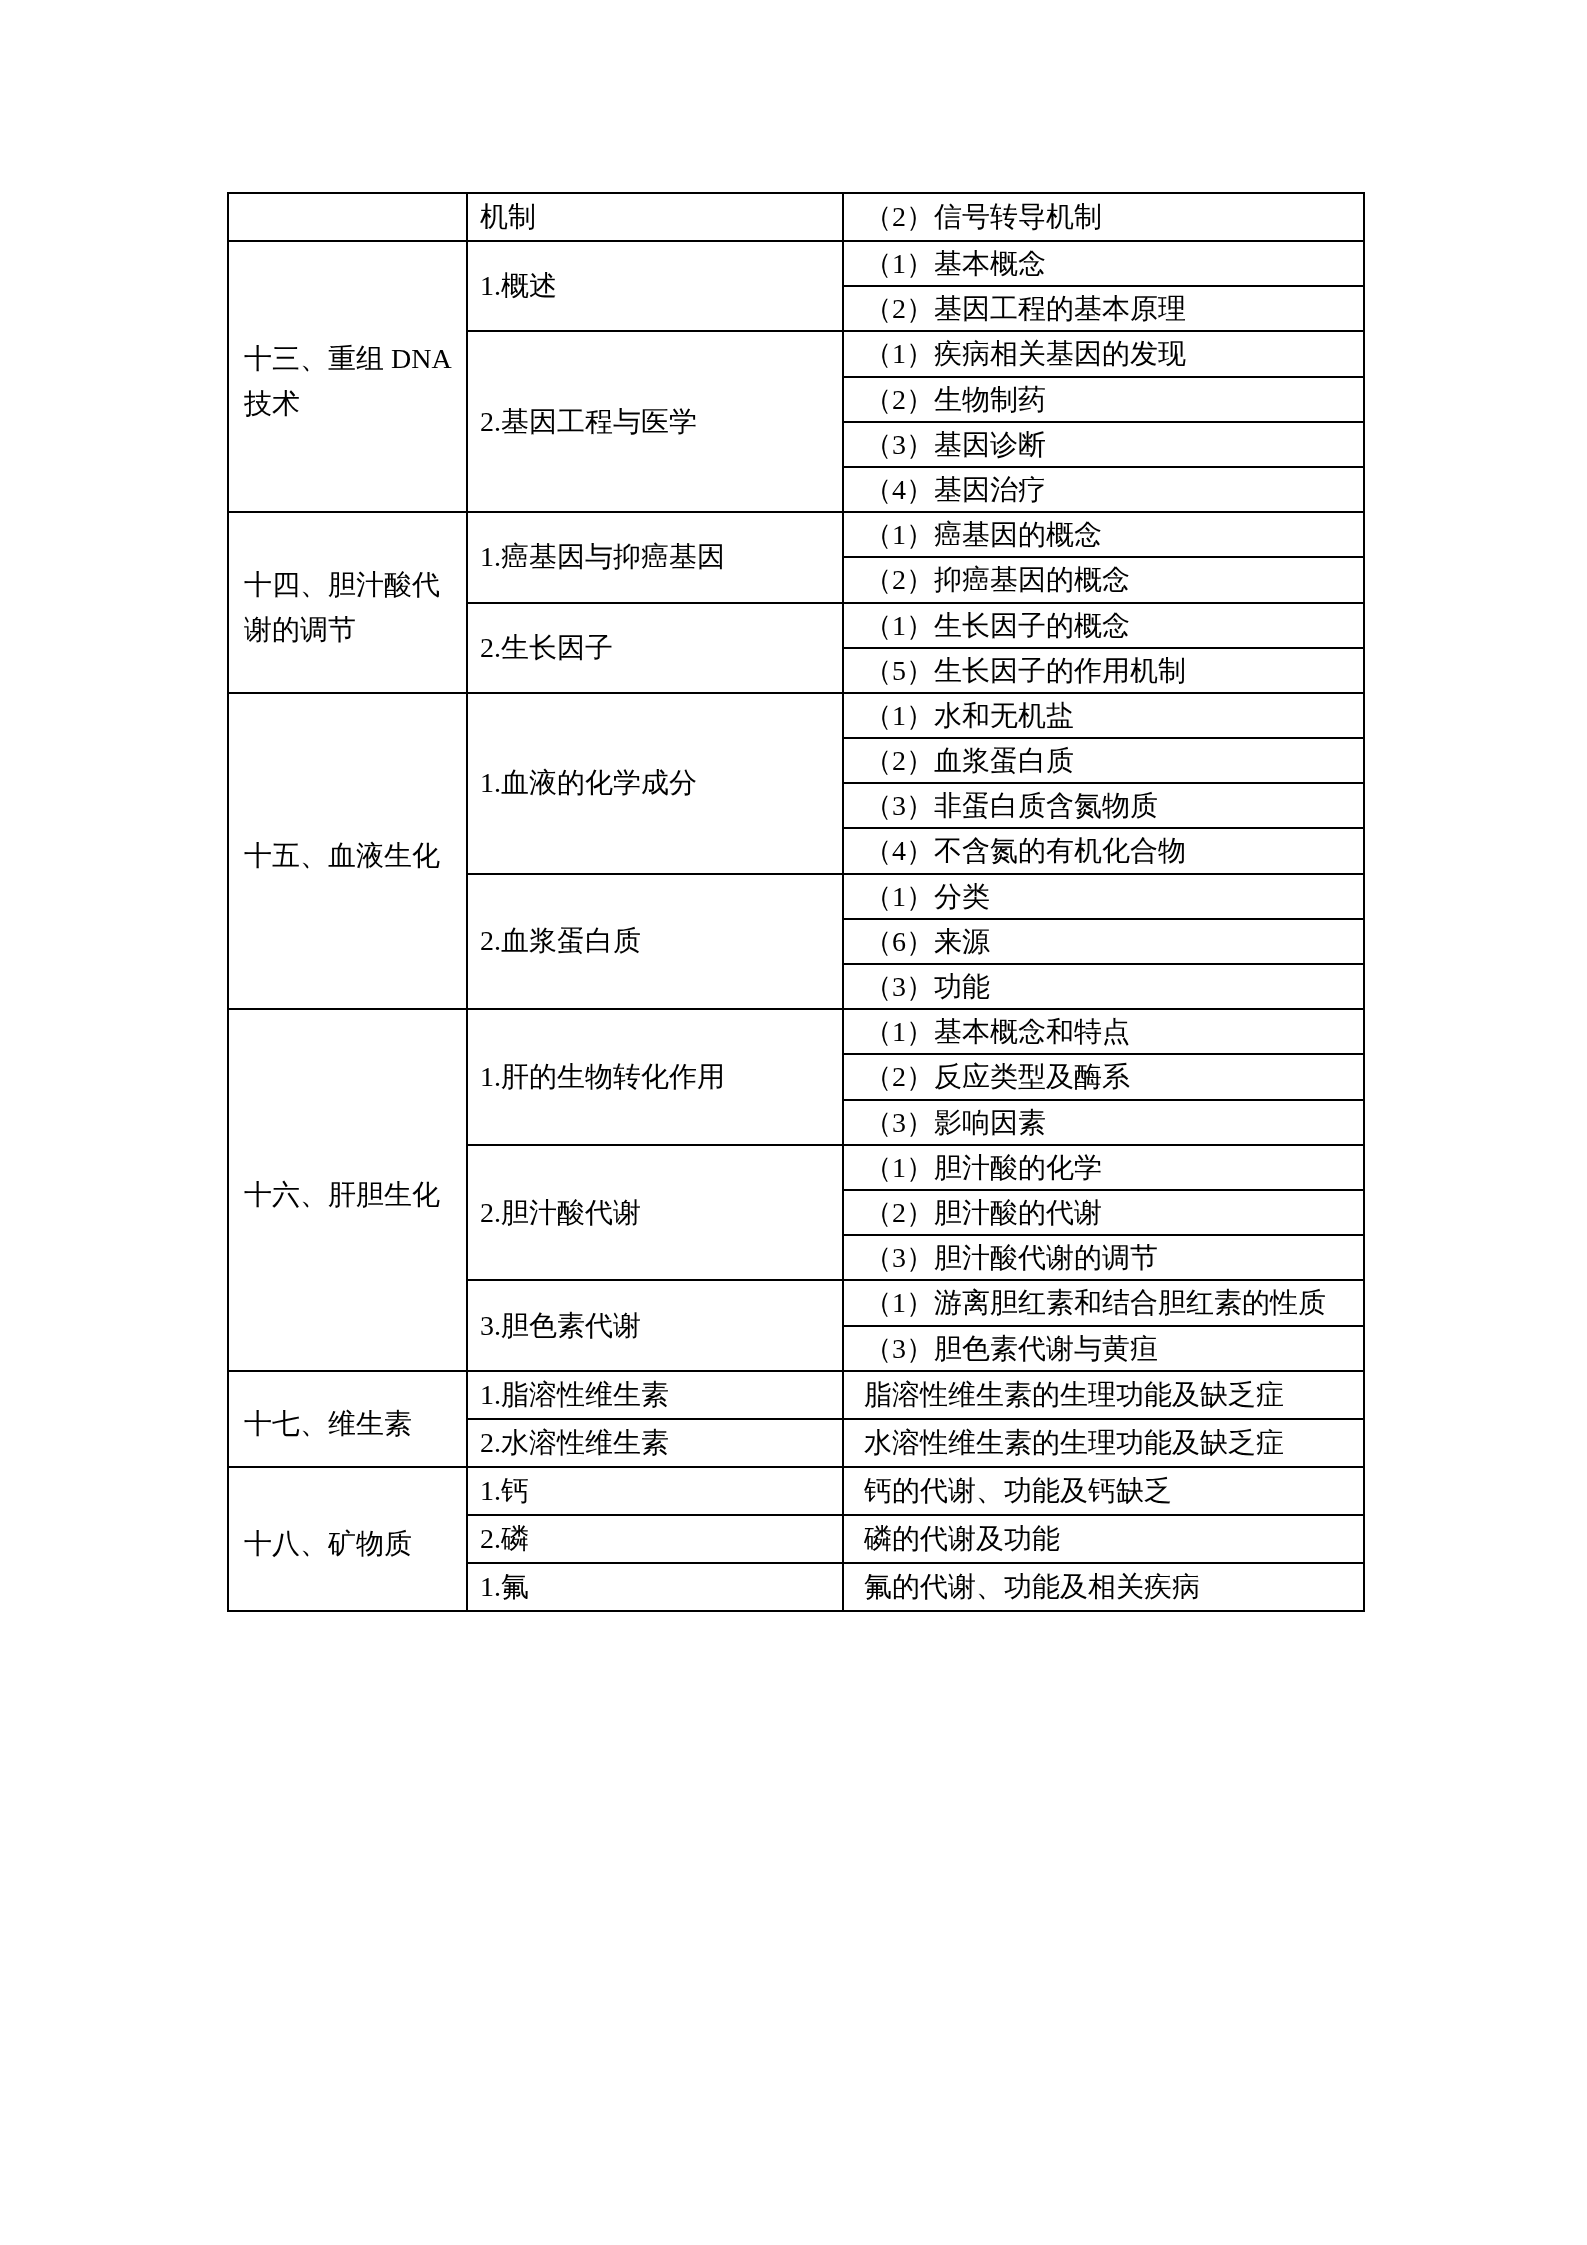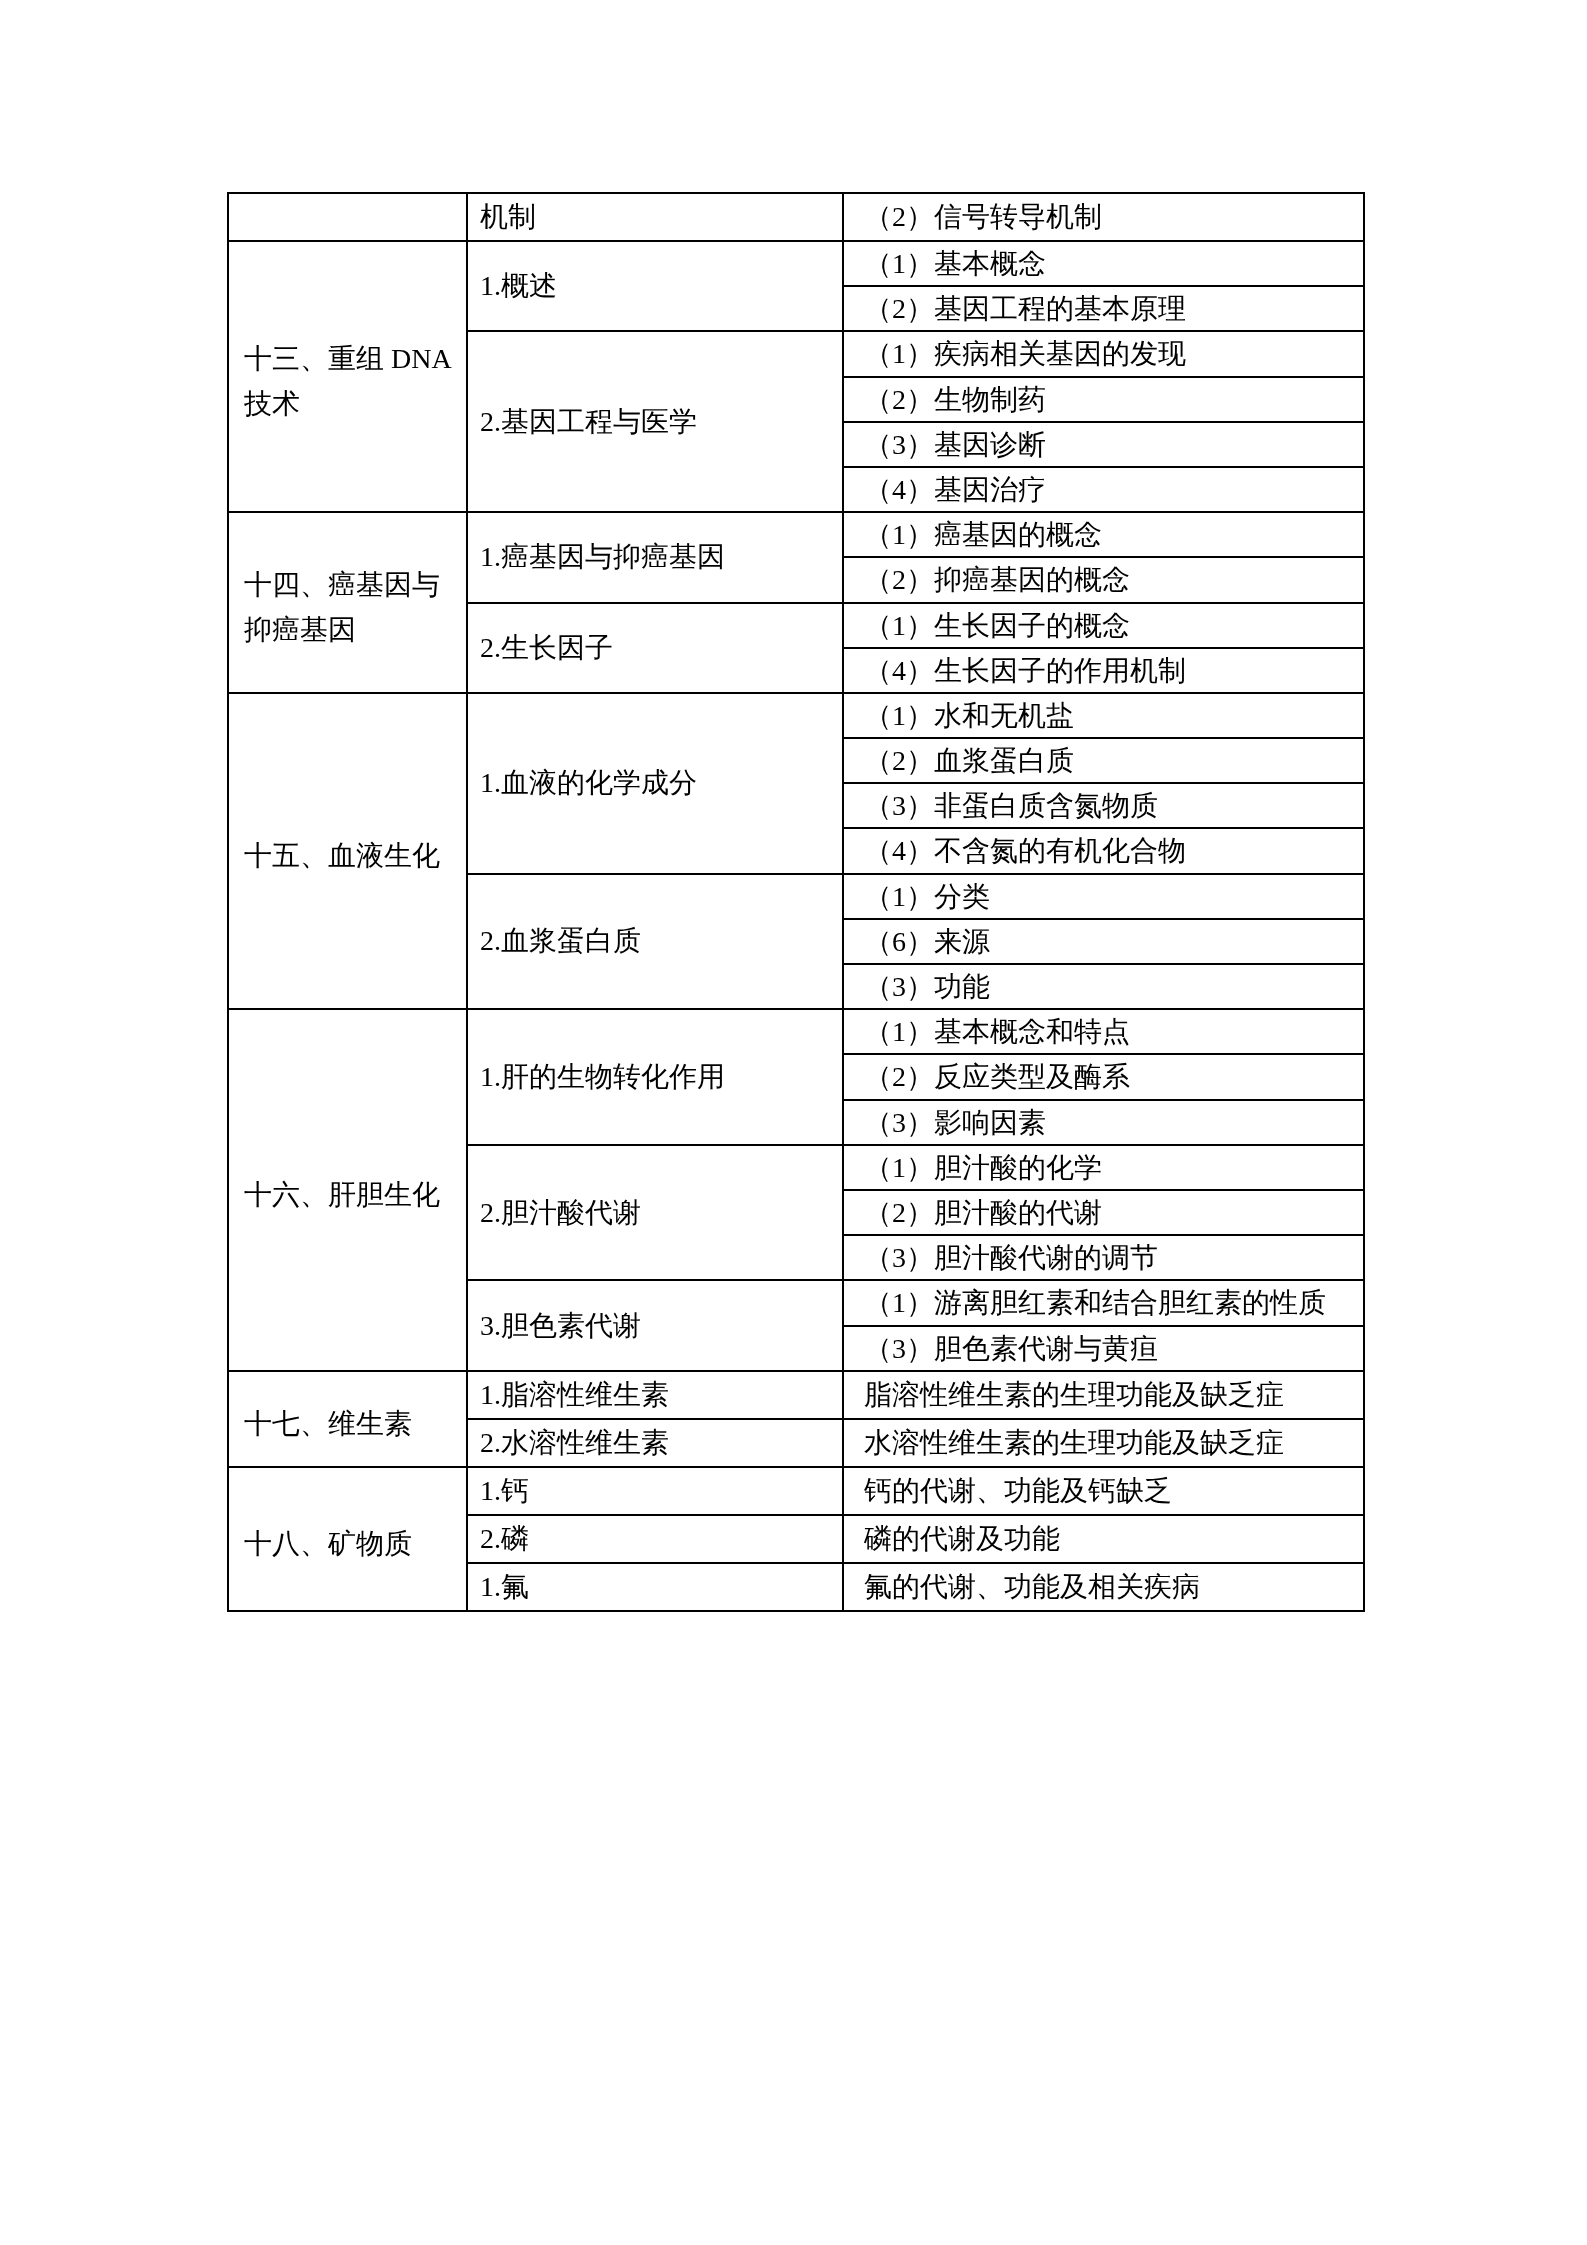--- a/index.html
+++ b/index.html
@@ -84,33 +84,33 @@
         <td class="cell-point">（2）生物制药</td>
       </tr>
       <tr>
         <td class="cell-point">（3）基因诊断</td>
       </tr>
       <tr>
         <td class="cell-point">（4）基因治疗</td>
       </tr>
 
       <tr>
-        <td class="cell-section" rowspan="4">十四、癌基因与抑癌基因</td>
+        <td class="cell-section" rowspan="4">十四、胆汁酸代谢的调节</td>
         <td class="cell-topic" rowspan="2">1.癌基因与抑癌基因</td>
         <td class="cell-point">（1）癌基因的概念</td>
       </tr>
       <tr>
         <td class="cell-point">（2）抑癌基因的概念</td>
       </tr>
       <tr>
         <td class="cell-topic" rowspan="2">2.生长因子</td>
         <td class="cell-point">（1）生长因子的概念</td>
       </tr>
       <tr>
-        <td class="cell-point">（4）生长因子的作用机制</td>
+        <td class="cell-point">（5）生长因子的作用机制</td>
       </tr>
 
       <tr>
         <td class="cell-section" rowspan="7">十五、血液生化</td>
         <td class="cell-topic" rowspan="4">1.血液的化学成分</td>
         <td class="cell-point">（1）水和无机盐</td>
       </tr>
       <tr>
         <td class="cell-point">（2）血浆蛋白质</td>
       </tr>

